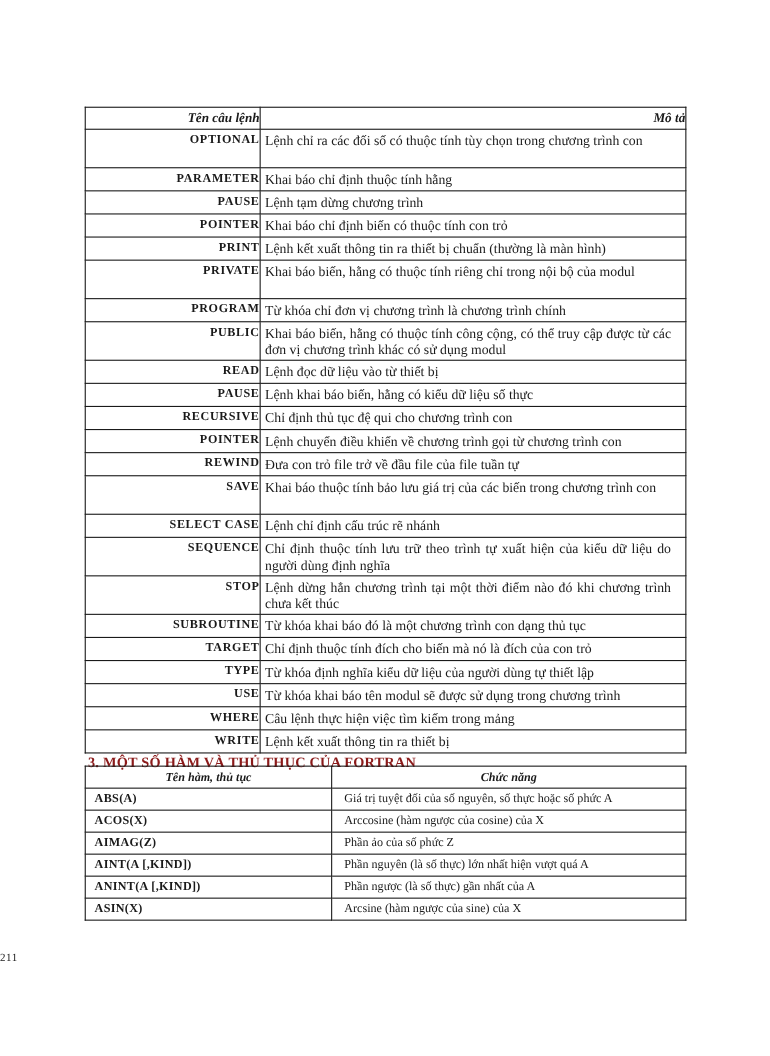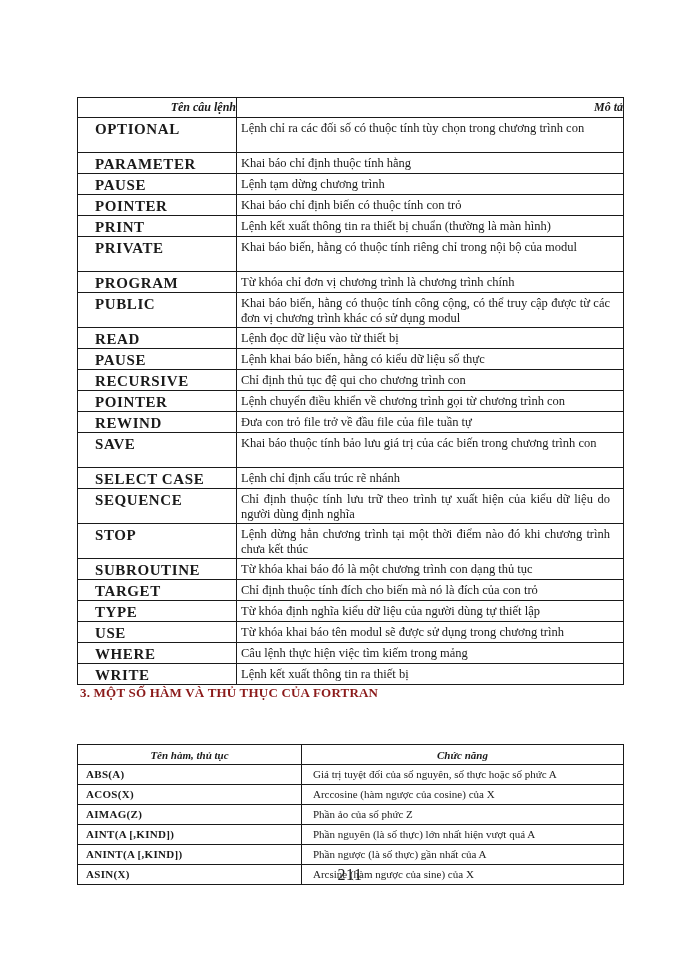--- a/index.html
+++ b/index.html
@@ -36,23 +36,24 @@
   #t1 th {
     height: 19px;
     font-style: italic;
     font-weight: bold;
     font-size: 12px;
     text-align: right;
     vertical-align: middle;
   }
   #t1 td.cmd {
     font-weight: bold;
-    font-size: 15px;
+    font-size: 11px;
     letter-spacing: 0.6px;
     padding: 3px 0 0 17px;
+    text-align: right;
   }
   #t1 td.desc {
     font-size: 12.5px;
     line-height: 14.5px;
     padding: 3px 13px 0 4px;
     text-align: justify;
     text-align-last: left;
   }
   #t1 tr.single td { height: 17px; }
   #t1 tr.double td { height: 31px; }
@@ -66,21 +67,21 @@
     font-weight: bold;
     font-size: 13px;
     color: #8b1a1a;
     letter-spacing: 0.2px;
     white-space: nowrap;
   }
 
   
   #t2 {
     left: 77px;
-    top: 744px;
+    top: 696px;
     width: 546px;
   }
   #t2 col.c1 { width: 224px; }
   #t2 col.c2 { width: 322px; }
   #t2 th {
     height: 19px;
     font-style: italic;
     font-weight: bold;
     font-size: 11px;
     text-align: center;
@@ -97,22 +98,22 @@
   }
   #t2 td.desc {
     padding-left: 11px;
   }
 
   #page-number {
     position: absolute;
     left: 0;
     width: 700px;
     top: 866px;
-    text-align: center;
-    font-size: 16px;
+    text-align: left;
+    font-size: 10px;
     letter-spacing: 0.5px;
   }
 </style>
 </head>
 <body>
 
 <table id="t1">
   <colgroup>
       <col class="c1">
       <col class="c2">

